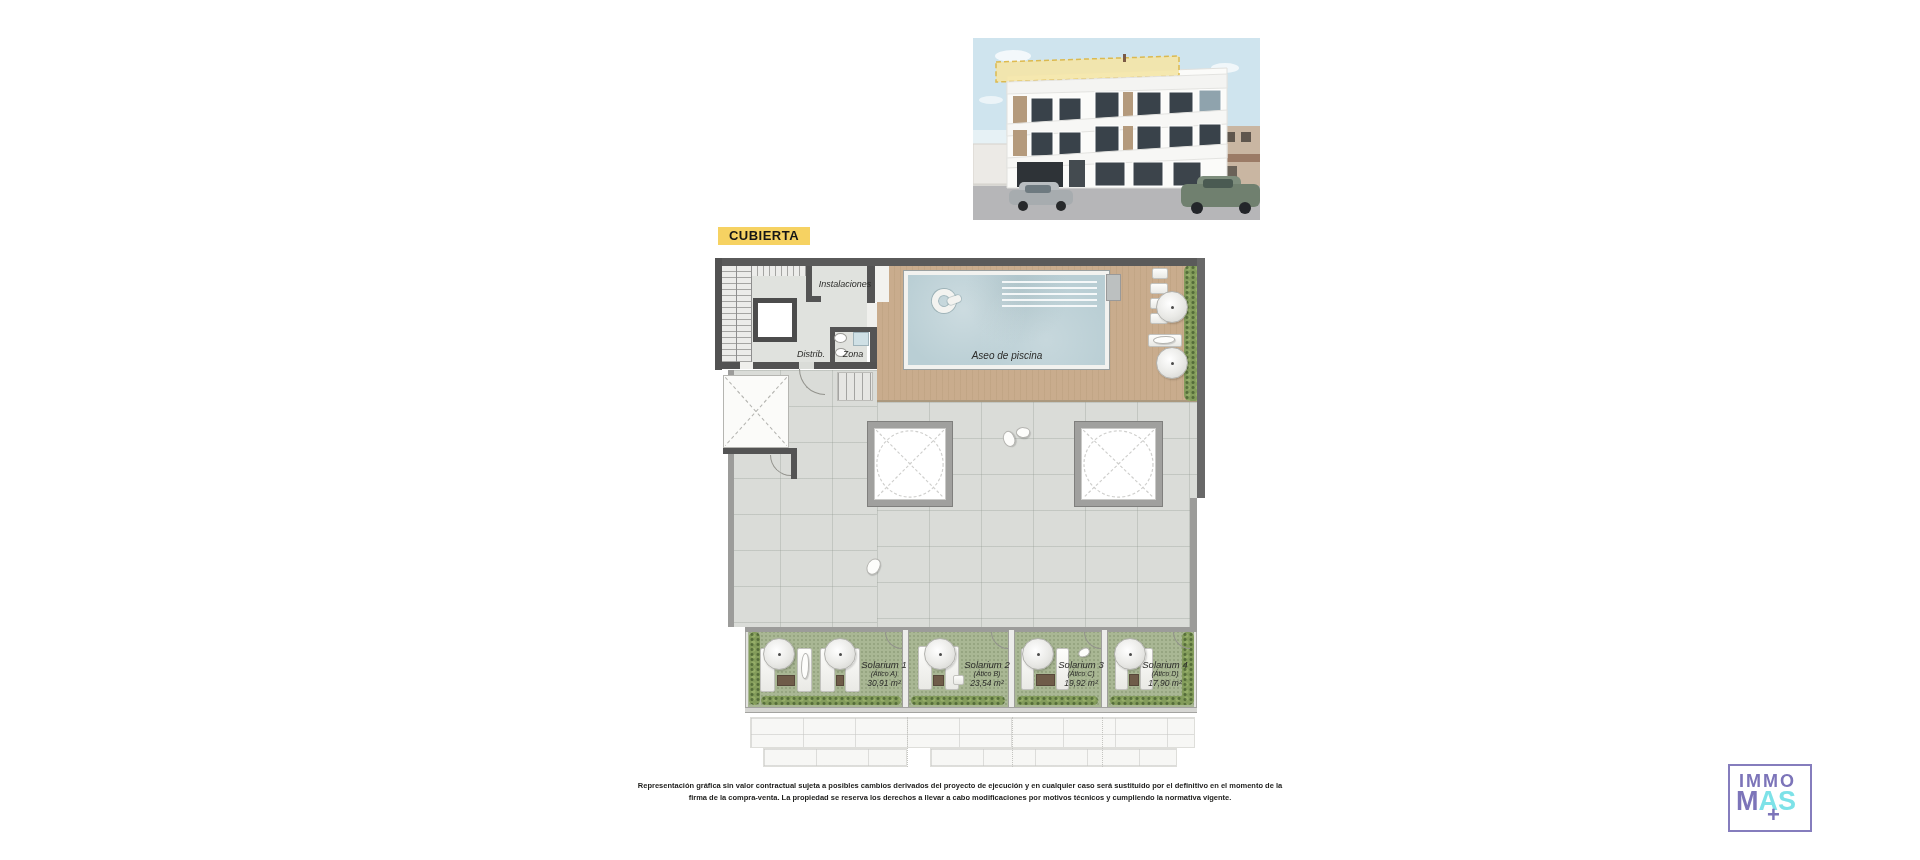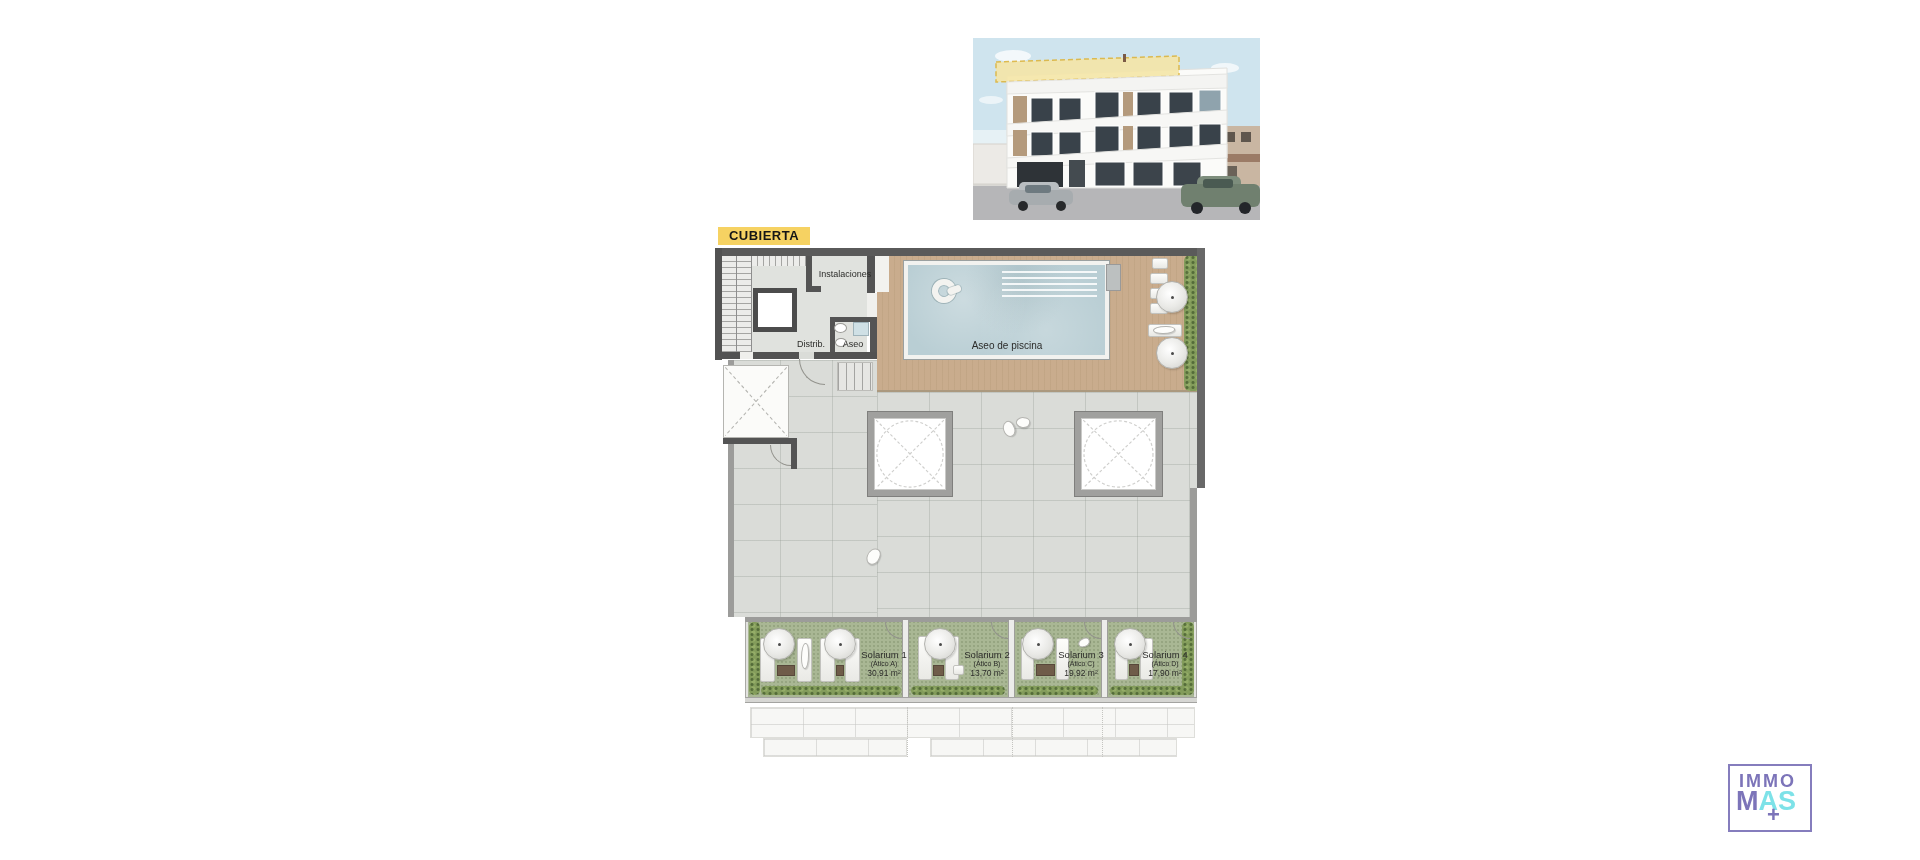--- a/index.html
+++ b/index.html
@@ -16,21 +16,21 @@
 
   
   .cubierta {
     left:718px; top:227px; width:92px; height:18px;
     background:#f6d262; color:#161616;
     font-size:13px; font-weight:bold; letter-spacing:.5px;
     text-align:center; line-height:18px;
   }
 
   
-  .plan { left:715px; top:245px; width:492px; height:517px; }
+  .plan { left:715px; top:255px; width:492px; height:517px;font-style:italic; }
 
   .tiles {
     background-color:#dadcd8;
     background-image:
       linear-gradient(rgba(148,153,146,.33) 1px, transparent 1px),
       linear-gradient(90deg, rgba(148,153,146,.33) 1px, transparent 1px);
     background-size:52px 36px;
   }
   .deck {
     background:repeating-linear-gradient(90deg,#c9ac8d 0px,#c9ac8d 5px,#b3967628 5px,#b2957457 6px),#c7ab8b;
@@ -331,46 +331,48 @@
 
   <div class="abs ghost" style="left:35px;top:462px;width:445px;height:31px;"></div>
   <div class="abs ghost" style="left:48px;top:493px;width:144px;height:19px;"></div>
   <div class="abs ghost" style="left:215px;top:493px;width:247px;height:19px;"></div>
   <div class="abs vdots" style="left:192px;top:462px;width:1px;height:50px;"></div>
   <div class="abs vdots" style="left:297px;top:462px;width:1px;height:50px;"></div>
   <div class="abs vdots" style="left:387px;top:462px;width:1px;height:50px;"></div>
 
   <div class="abs plan-label" style="left:94px;top:24px;width:72px;">Instalaciones</div>
   <div class="abs plan-label" style="left:70px;top:94px;width:52px;">Distrib.</div>
-  <div class="abs plan-label" style="left:120px;top:94px;width:36px;">Aseo</div>
+  <div class="abs plan-label" style="left:120px;top:94px;width:36px;">Zona</div>
   <div class="abs pool-label" style="left:242px;top:95px;width:100px;">Aseo de piscina</div>
 
   <div class="abs sol-label" style="left:134px;top:405px;width:70px;">
     <div class="n">Solarium 1</div>
     <div class="u">(Ático A)</div>
     <div class="a">30,91 m²</div>
   </div>
   <div class="abs sol-label" style="left:237px;top:405px;width:70px;">
     <div class="n">Solarium 2</div>
     <div class="u">(Ático B)</div>
-    <div class="a">13,70 m²</div>
+    <div class="a">23,54 m²</div>
   </div>
   <div class="abs sol-label" style="left:331px;top:405px;width:70px;">
     <div class="n">Solarium 3</div>
     <div class="u">(Ático C)</div>
     <div class="a">19,92 m²</div>
   </div>
   <div class="abs sol-label" style="left:415px;top:405px;width:70px;">
     <div class="n">Solarium 4</div>
     <div class="u">(Ático D)</div>
     <div class="a">17,90 m²</div>
   </div>
 </div>
 
 <div class="abs disclaimer">
+  <div>Representación gráfica sin valor contractual sujeta a posibles cambios derivados del proyecto de ejecución y en cualquier caso será sustituido por el definitivo en el momento de la</div>
+  <div>firma de la compra-venta. La propiedad se reserva los derechos a llevar a cabo modificaciones por motivos técnicos y cumpliendo la normativa vigente.</div>
 </div>
 
 <div class="abs logo">
   <div class="l1">IMMO</div>
   <div class="l2">
     <span class="lm">M</span><span class="la">A</span><span class="ls">S</span>
   </div>
   <span class="lplus">+</span>
 </div>
 

